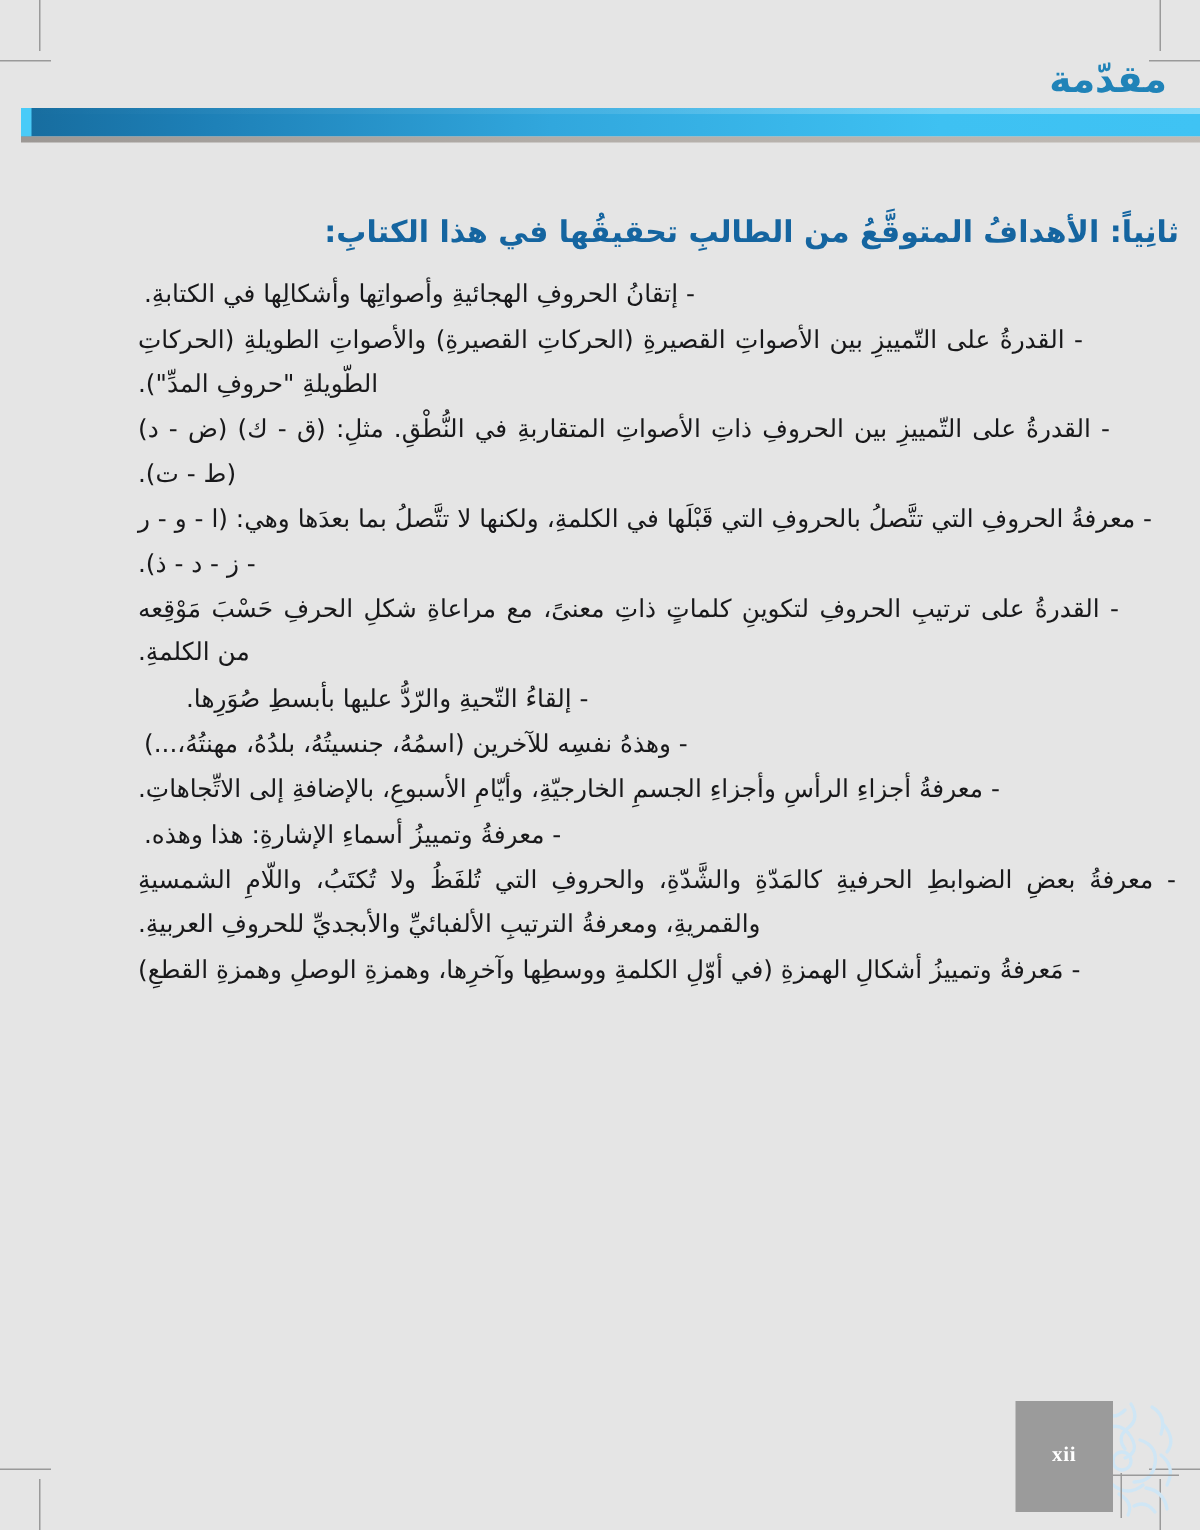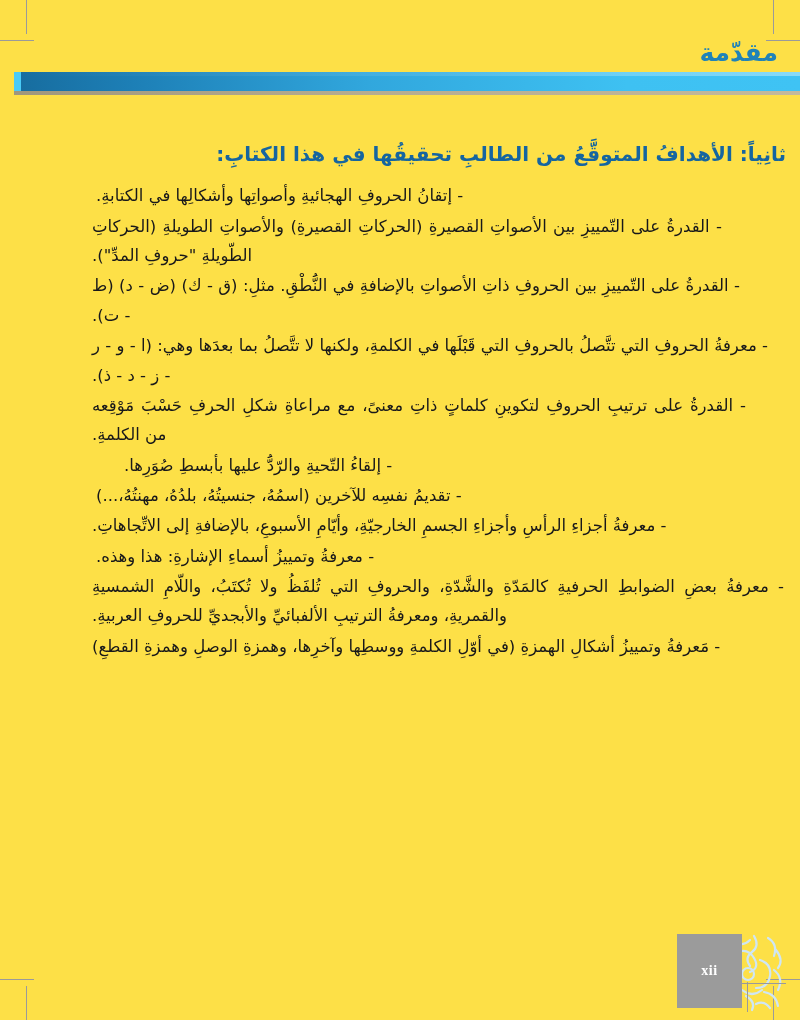--- a/index.html
+++ b/index.html
@@ -11,21 +11,21 @@
     width: 800px;
     height: 1020px;
     position: relative;
     overflow: hidden;
     font-family: "DejaVu Sans", "Liberation Sans", sans-serif;
   }
 
   .page {
     position: absolute;
     inset: 0;
-    background: #fde047;
+    background: #e5e5e5;
   }
 
   
   .crop-mark {
     position: absolute;
     background: #9a9a9a;
   }
   .crop-v { width: 1px; height: 34px; }
   .crop-h { height: 1px; width: 34px; }
 
@@ -222,25 +222,25 @@
     <div class="header-bar-shadow"></div>
   </div>
 
   <div class="content">
 
     <h2 class="section-heading">ثانِياً: الأهدافُ المتوقَّعُ من الطالبِ تحقيقُها في هذا الكتابِ:</h2>
 
     <ul class="goals-list">
       <li class="goal-item ind-0">- إتقانُ الحروفِ الهجائيةِ وأصواتِها وأشكالِها في الكتابةِ.</li>
       <li class="goal-item ind-1">- القدرةُ على التّمييزِ بين الأصواتِ القصيرةِ (الحركاتِ القصيرةِ) والأصواتِ الطويلةِ (الحركاتِ الطّويلةِ "حروفِ المدِّ").</li>
-      <li class="goal-item ind-2">- القدرةُ على التّمييزِ بين الحروفِ ذاتِ الأصواتِ بالإضافةِ في النُّطْقِ. مثلِ: (ق - ك) (ض - د) (ط - ت).</li>
+      <li class="goal-item ind-2">- القدرةُ على التّمييزِ بين الحروفِ ذاتِ الأصواتِ المتقاربةِ في النُّطْقِ. مثلِ: (ق - ك) (ض - د) (ط - ت).</li>
       <li class="goal-item ind-3">- معرفةُ الحروفِ التي تتَّصلُ بالحروفِ التي قَبْلَها في الكلمةِ، ولكنها لا تتَّصلُ بما بعدَها وهي: (ا - و - ر - ز - د - ذ).</li>
       <li class="goal-item ind-4">- القدرةُ على ترتيبِ الحروفِ لتكوينِ كلماتٍ ذاتِ معنىً، مع مراعاةِ شكلِ الحرفِ حَسْبَ مَوْقِعه من الكلمةِ.</li>
       <li class="goal-item ind-6">- إلقاءُ التّحيةِ والرّدُّ عليها بأبسطِ صُوَرِها.</li>
-      <li class="goal-item ind-7">- تقديمُ نفسِه للآخرين (اسمُهُ، جنسيتُهُ، بلدُهُ، مهنتُهُ،...)</li>
+      <li class="goal-item ind-7">- وهذهُ نفسِه للآخرين (اسمُهُ، جنسيتُهُ، بلدُهُ، مهنتُهُ،...)</li>
       <li class="goal-item ind-9">- معرفةُ أجزاءِ الرأسِ وأجزاءِ الجسمِ الخارجيّةِ، وأيّامِ الأسبوعِ، بالإضافةِ إلى الاتِّجاهاتِ.</li>
       <li class="goal-item ind-8">- معرفةُ وتمييزُ أسماءِ الإشارةِ: هذا وهذه.</li>
       <li class="goal-item ind-10">- معرفةُ بعضِ الضوابطِ الحرفيةِ كالمَدّةِ والشَّدّةِ، والحروفِ التي تُلفَظُ ولا تُكتَبُ، واللّامِ الشمسيةِ والقمريةِ، ومعرفةُ الترتيبِ الألفبائيِّ والأبجديِّ للحروفِ العربيةِ.</li>
       <li class="goal-item ind-11">- مَعرفةُ وتمييزُ أشكالِ الهمزةِ (في أوّلِ الكلمةِ ووسطِها وآخرِها، وهمزةِ الوصلِ وهمزةِ القطعِ)</li>
     </ul>
 
   </div>
 
   <div class="folio">
     <div class="folio-pattern">

